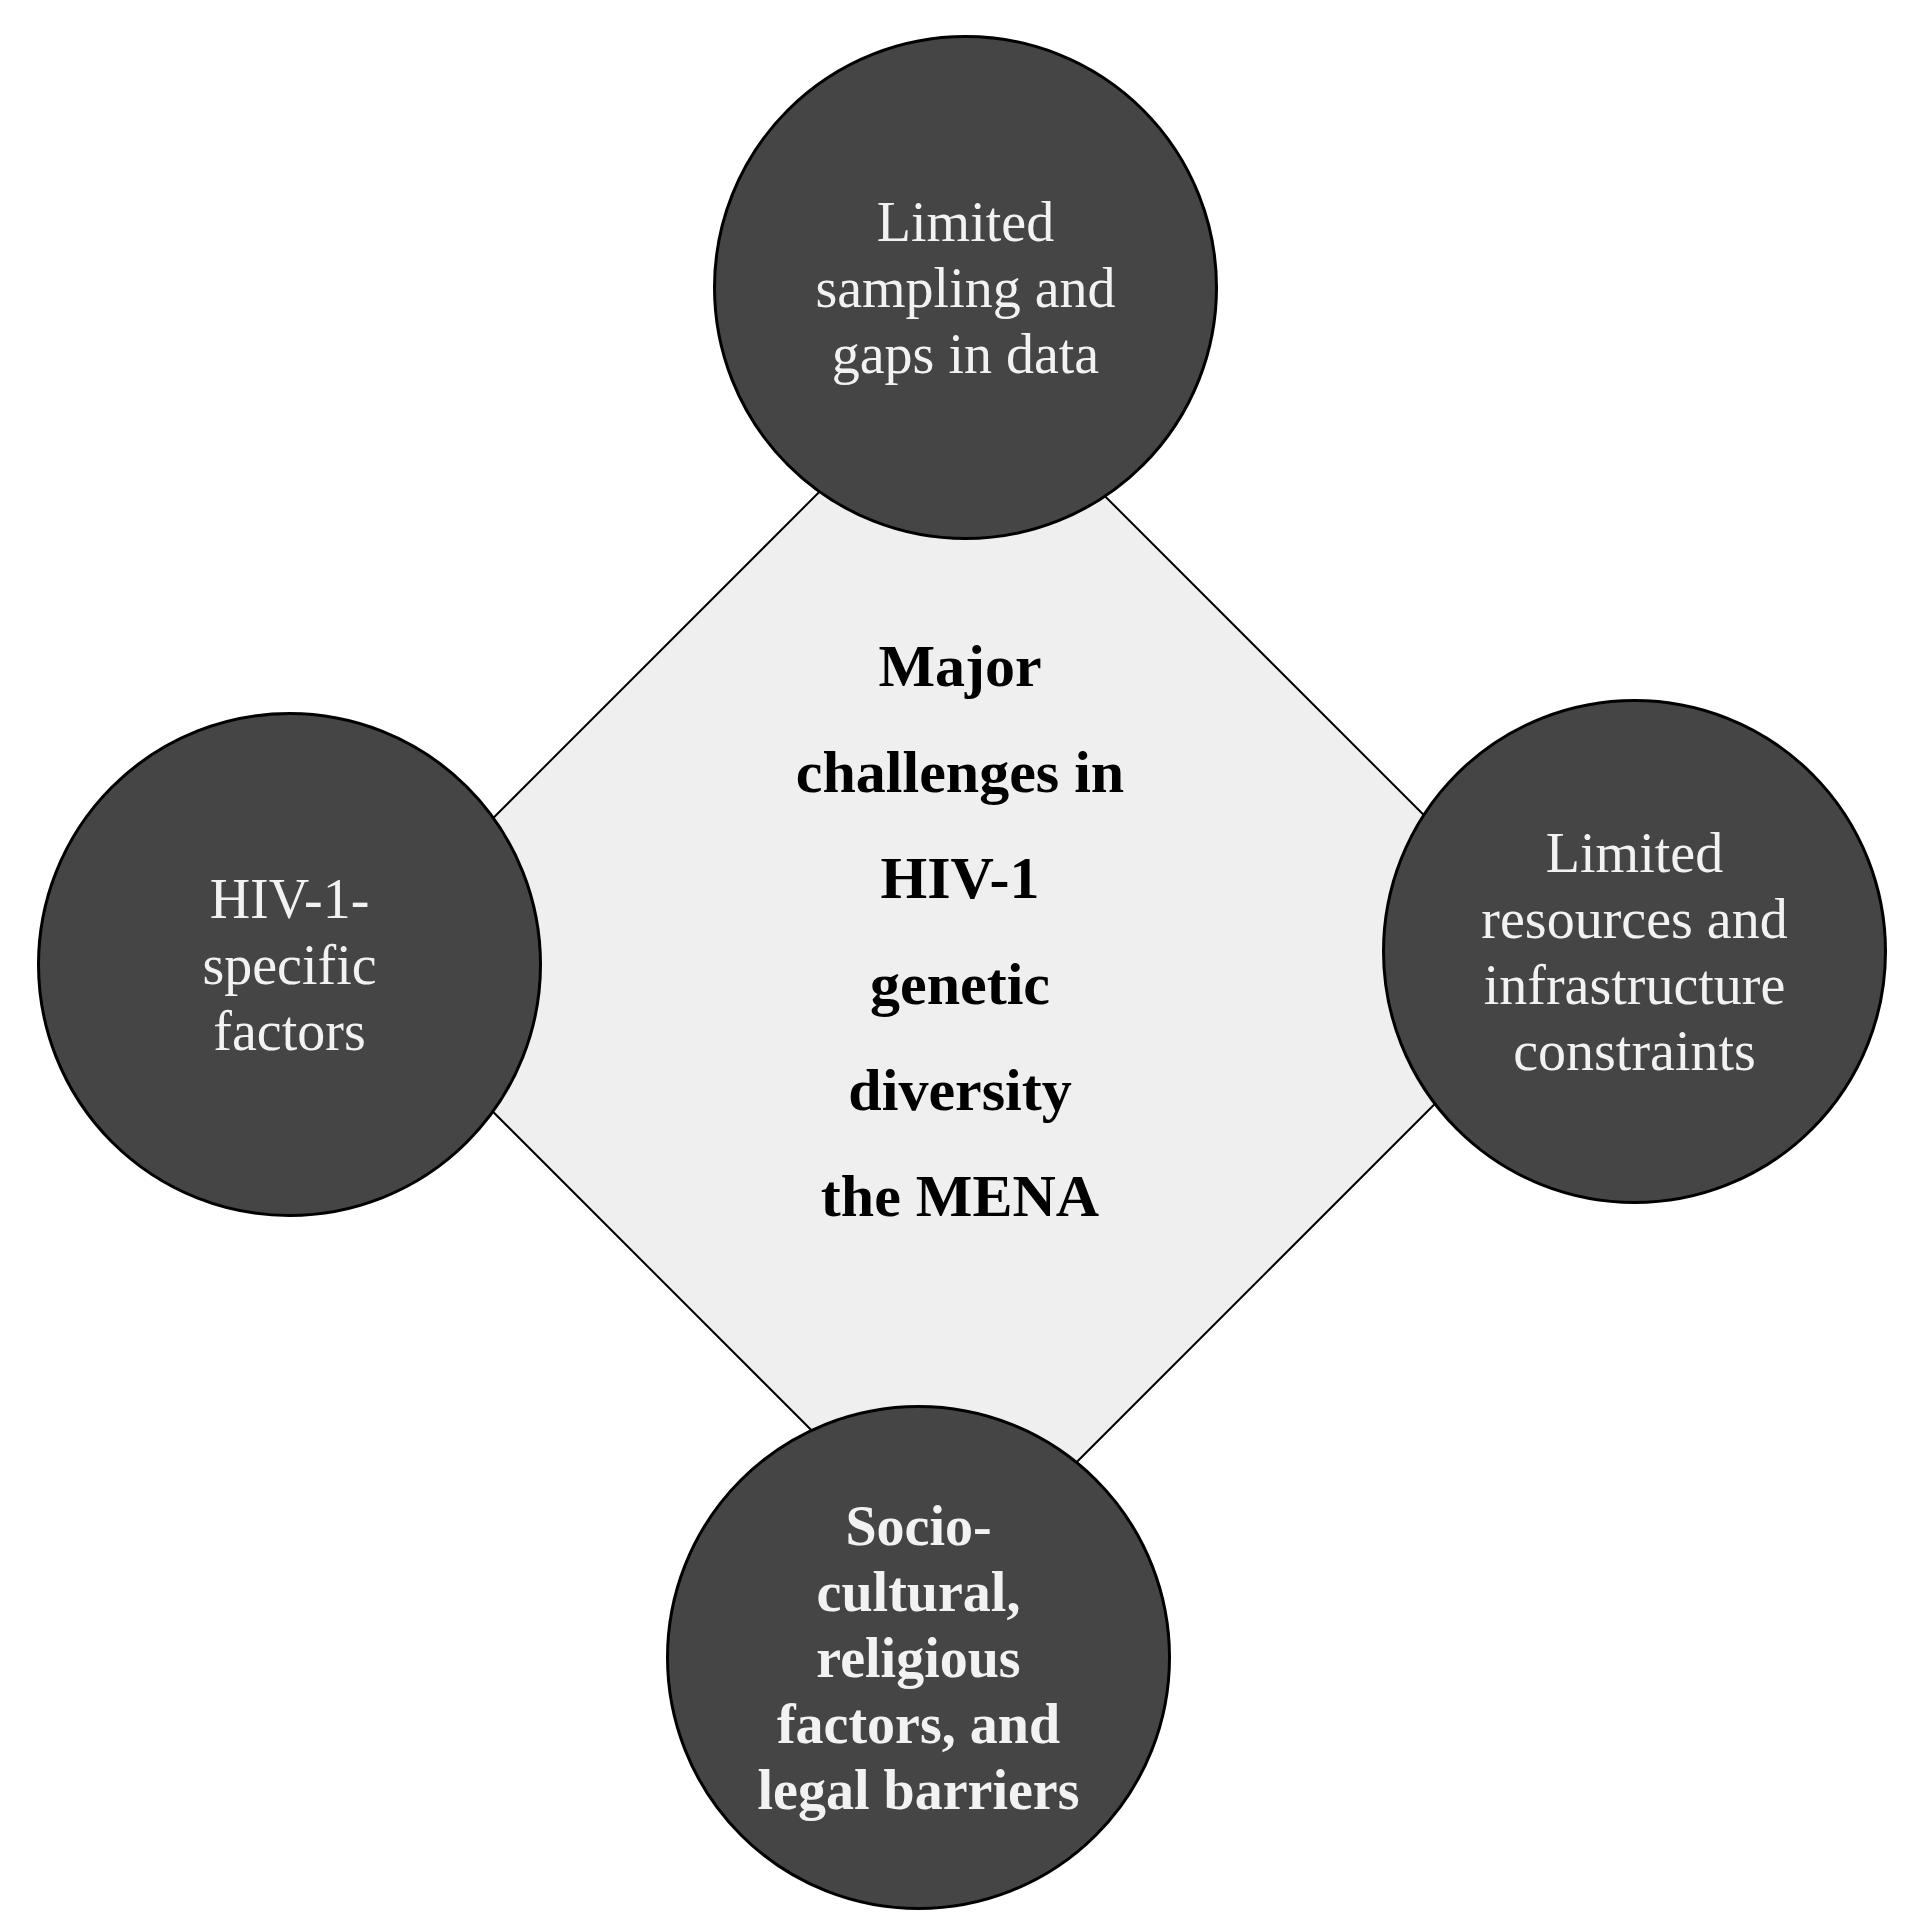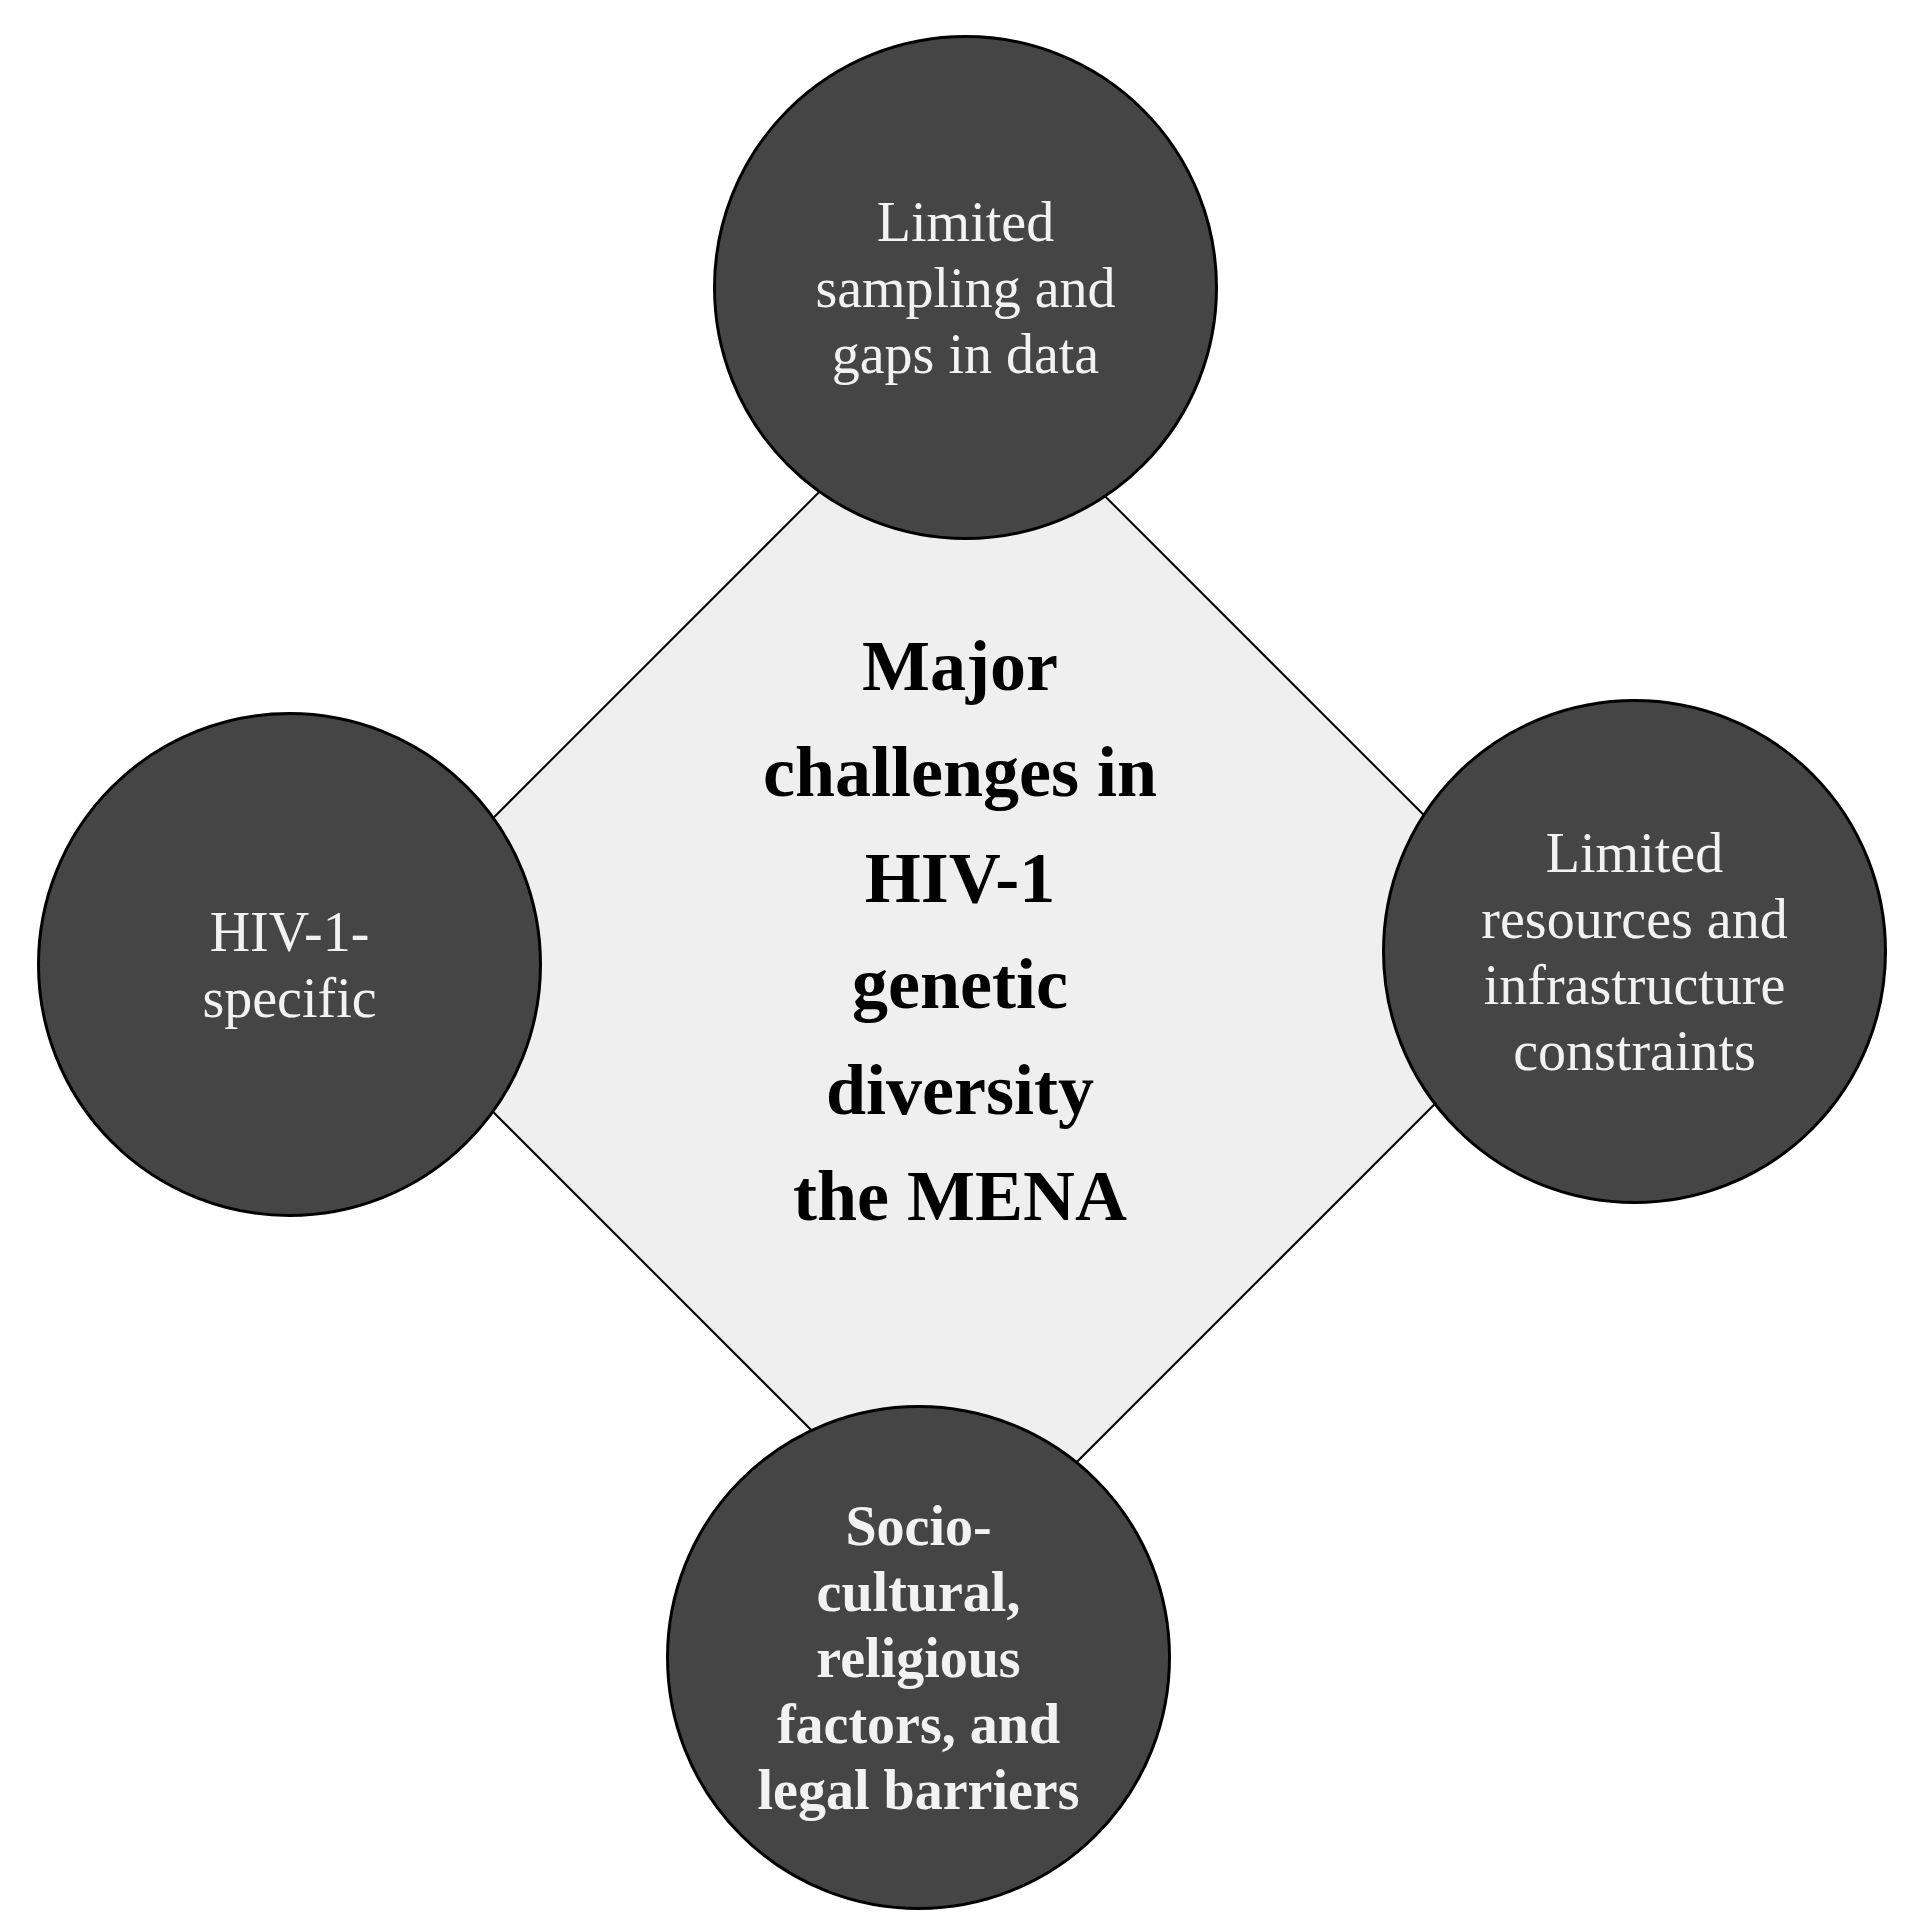--- a/index.html
+++ b/index.html
@@ -27,21 +27,21 @@
     box-sizing: border-box;
     z-index: 1;
   }
   .center-text {
     position: absolute;
     left: 460px;
     top: 613px;
     width: 1000px;
     text-align: center;
     font-weight: bold;
-    font-size: 72px;
+    font-size: 60px;
     line-height: 106px;
     color: #000000;
     z-index: 3;
     letter-spacing: 0px;
   }
   .circle {
     position: absolute;
     width: 505px;
     height: 505px;
     border-radius: 50%;
@@ -103,16 +103,17 @@
       <div>religious</div>
       <div>factors, and</div>
       <div>legal barriers</div>
     </div>
   </div>
 
   <div class="circle circle-left">
     <div class="lines">
       <div>HIV-1-</div>
       <div>specific</div>
+      <div>factors</div>
     </div>
   </div>
 
 </div>
 
 </body></html>

